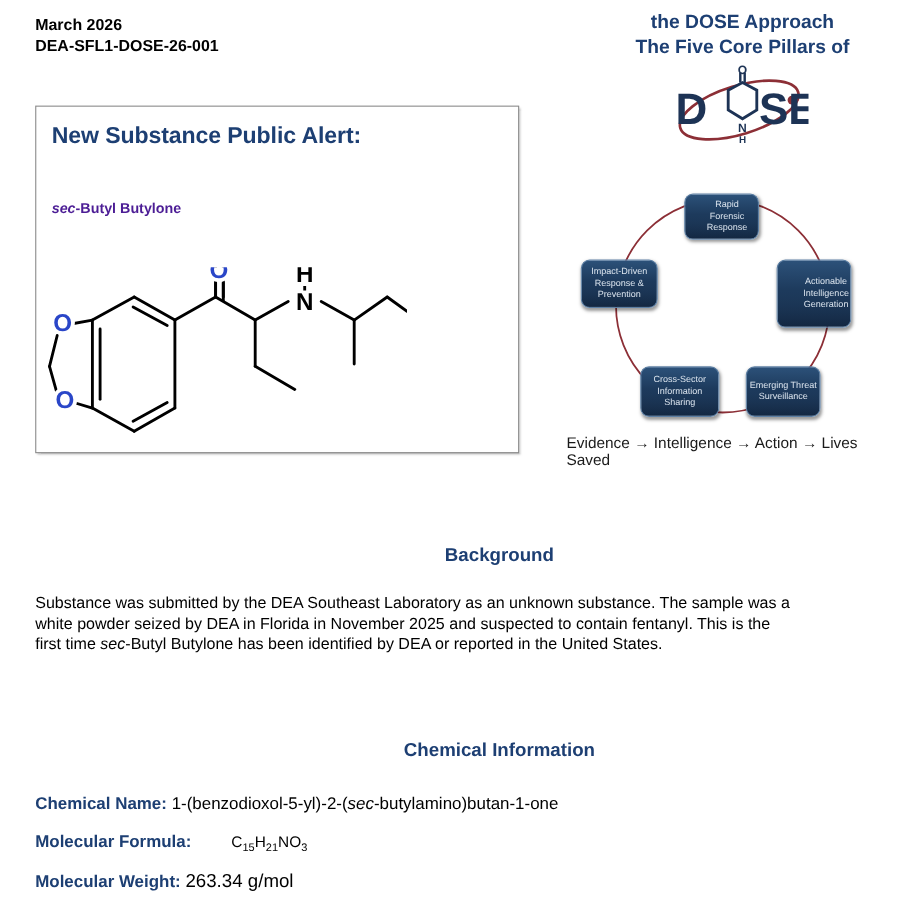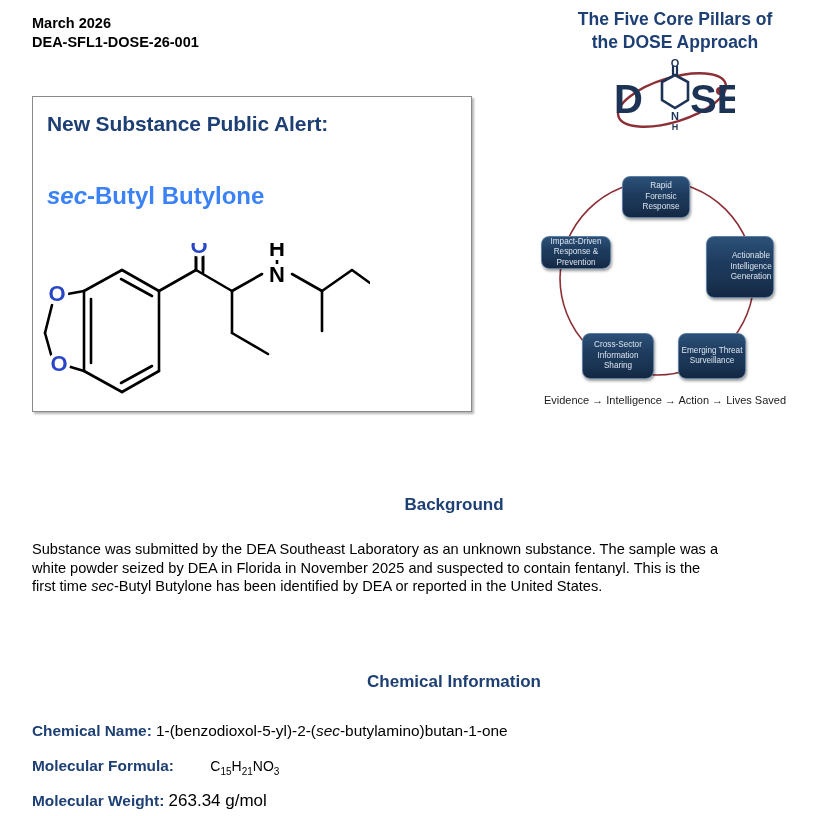--- a/index.html
+++ b/index.html
@@ -14,21 +14,21 @@
   #doc-header{left:32px;top:14px;font-size:14.5px;font-weight:bold;line-height:19px;color:#000;}
 
   
   #alert-box{
     left:32px;top:96px;width:440px;height:316px;
     background:#fff;border:1px solid #8a8a8a;
     box-shadow:2px 2px 2px rgba(120,120,120,.55);
     box-sizing:border-box;
   }
   #alert-title{left:47px;top:112px;font-size:21px;font-weight:bold;color:#1d3f73;letter-spacing:-.1px;}
-  #alert-substance{left:47px;top:182px;font-size:24px;font-weight:bold;color:#3b82f6;}
+  #alert-substance{left:47px;top:182px;font-size:13px;font-weight:bold;color:#4c1d95;}
   #alert-substance .it{font-style:italic;}
 
   
   #structure{left:40px;top:243px;width:330px;height:160px;}
 
   
   #pillars-title{
     left:530px;top:8px;width:290px;text-align:center;
     font-size:17.5px;font-weight:bold;color:#1d3f73;line-height:23px;
   }
@@ -41,24 +41,24 @@
     border:1px solid #5d7fa3;border-radius:8px;
     box-shadow:1px 2px 3px rgba(0,0,0,.4);
     color:#dbe4ee;font-size:8.2px;line-height:10.5px;
     display:flex;align-items:center;justify-content:center;text-align:center;
     padding:2px;
   }
   #pillar-top{left:102px;top:16px;width:68px;height:42px;padding-left:12px;}
   #pillar-right{left:186px;top:76px;width:68px;height:62px;padding-left:24px;}
   #pillar-bottom-right{left:158px;top:173px;width:68px;height:46px;}
   #pillar-bottom-left{left:62px;top:173px;width:72px;height:46px;}
-  #pillar-left{left:21px;top:76px;width:70px;height:33px;}
+  #pillar-left{left:8px;top:76px;width:70px;height:44px;}
   #pillars-tagline{
-    left:515px;top:394px;width:300px;text-align:center;
-    font-size:11px;color:#1a1a1a;
+    left:515px;top:394px;width:300px;
+    font-size:14px;color:#1a1a1a;
   }
 
   
   .section-heading{
     width:828px;text-align:center;font-size:17px;font-weight:bold;color:#1d3f73;margin-left:40px;
   }
   #background-heading{left:0;top:495px;}
   #background-text{
     left:32px;top:540px;width:690px;font-size:14.6px;line-height:18.6px;color:#000;
   }
@@ -151,22 +151,22 @@
 
       <text x="237" y="13" fill="#fff" stroke="#fff" stroke-width="8">H</text>
       <text x="237" y="13" fill="#000">H</text>
     </g>
 
     <line x1="237" y1="17" x2="237" y2="21" stroke="#000" stroke-width="2.6"></line>
   </svg>
 </div>
 
 <div class="abs" id="pillars-title">
+  <div>the DOSE Approach</div>
   <div>The Five Core Pillars of</div>
-  <div>the DOSE Approach</div>
 </div>
 
 <div class="abs" id="dose-logo">
   <svg width="125" height="78" viewBox="0 0 125 78">
 
     <ellipse cx="62" cy="42" rx="56" ry="22" transform="rotate(-17 62 42)" fill="none" stroke="#8c2f36" stroke-width="2.4"></ellipse>
     <circle cx="110" cy="33" r="4" fill="#8c2f36"></circle>
 
     <text x="4" y="55" font-family="'Liberation Sans',sans-serif" font-size="40" font-weight="bold" fill="#1d3355">D</text>
 

